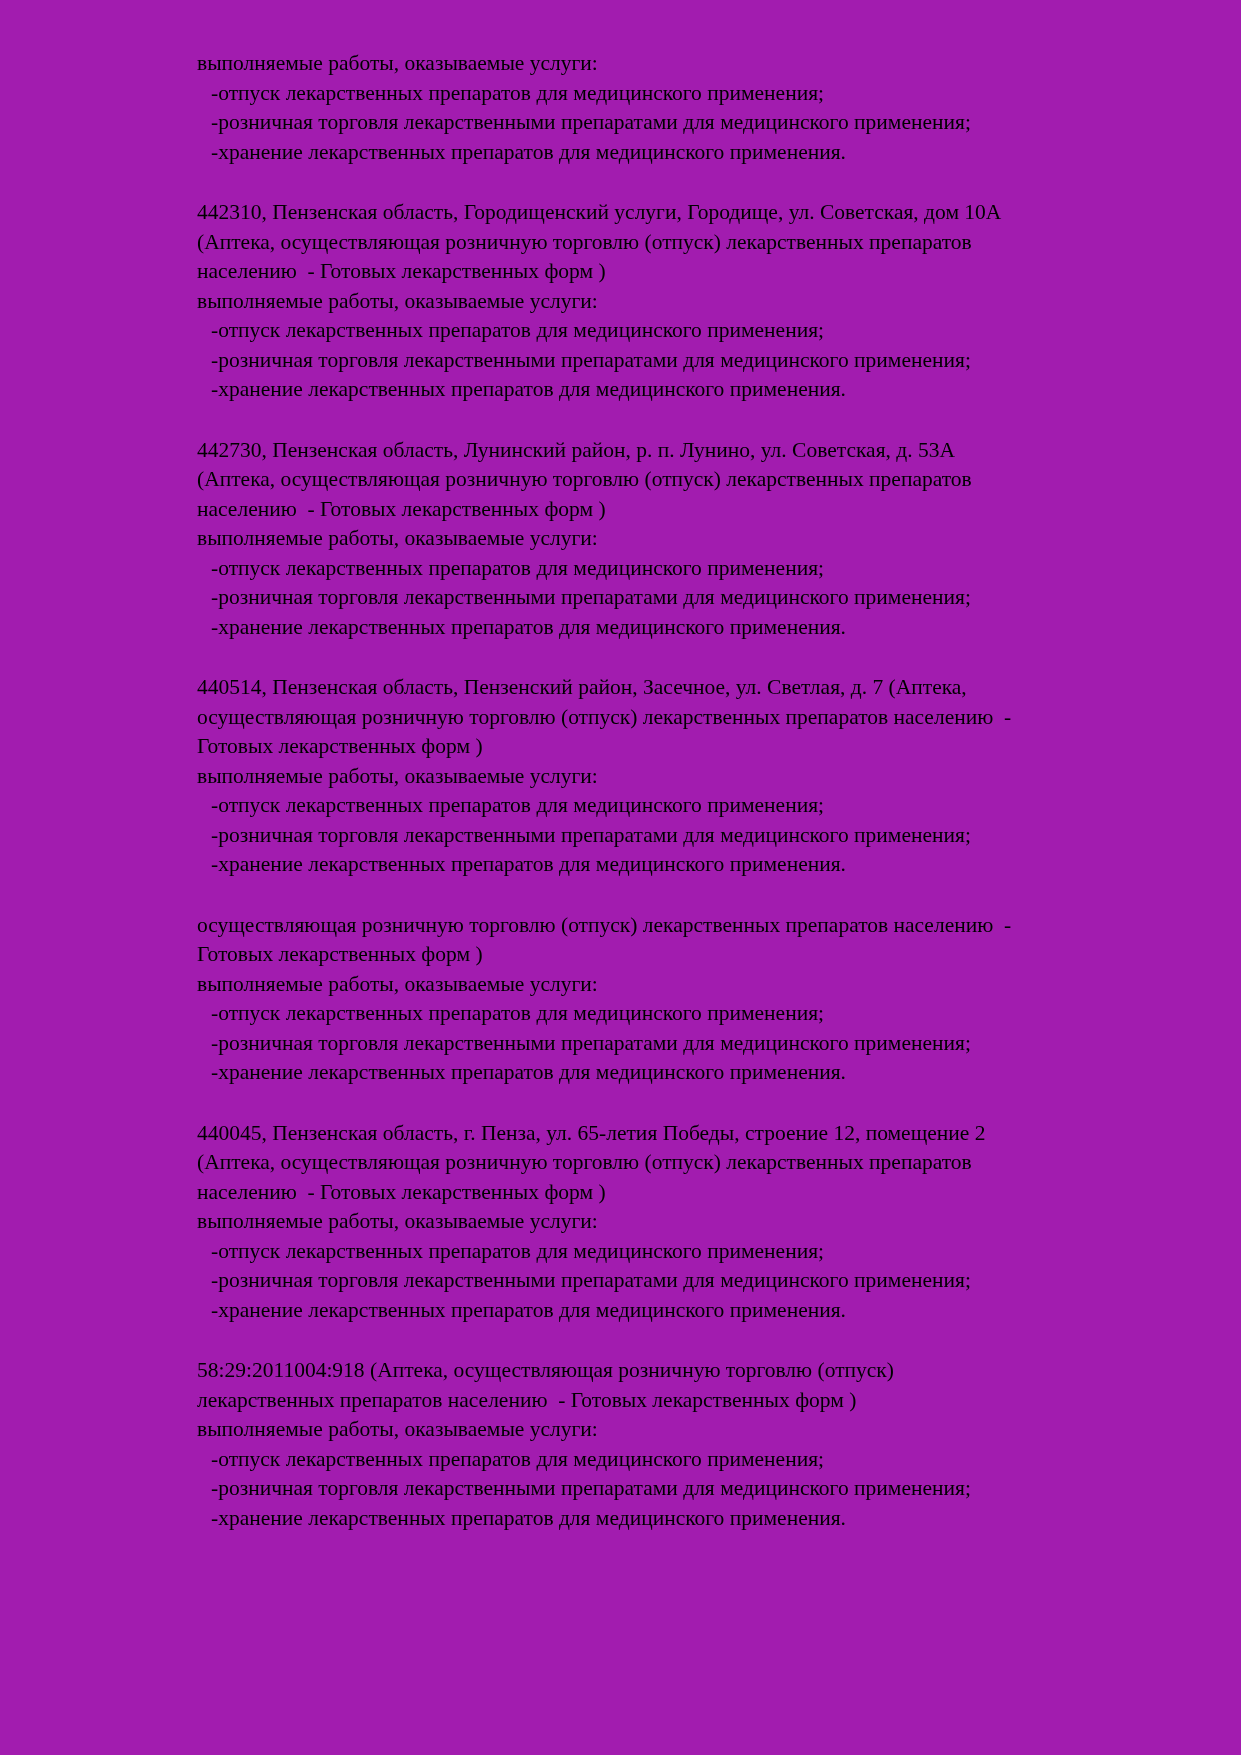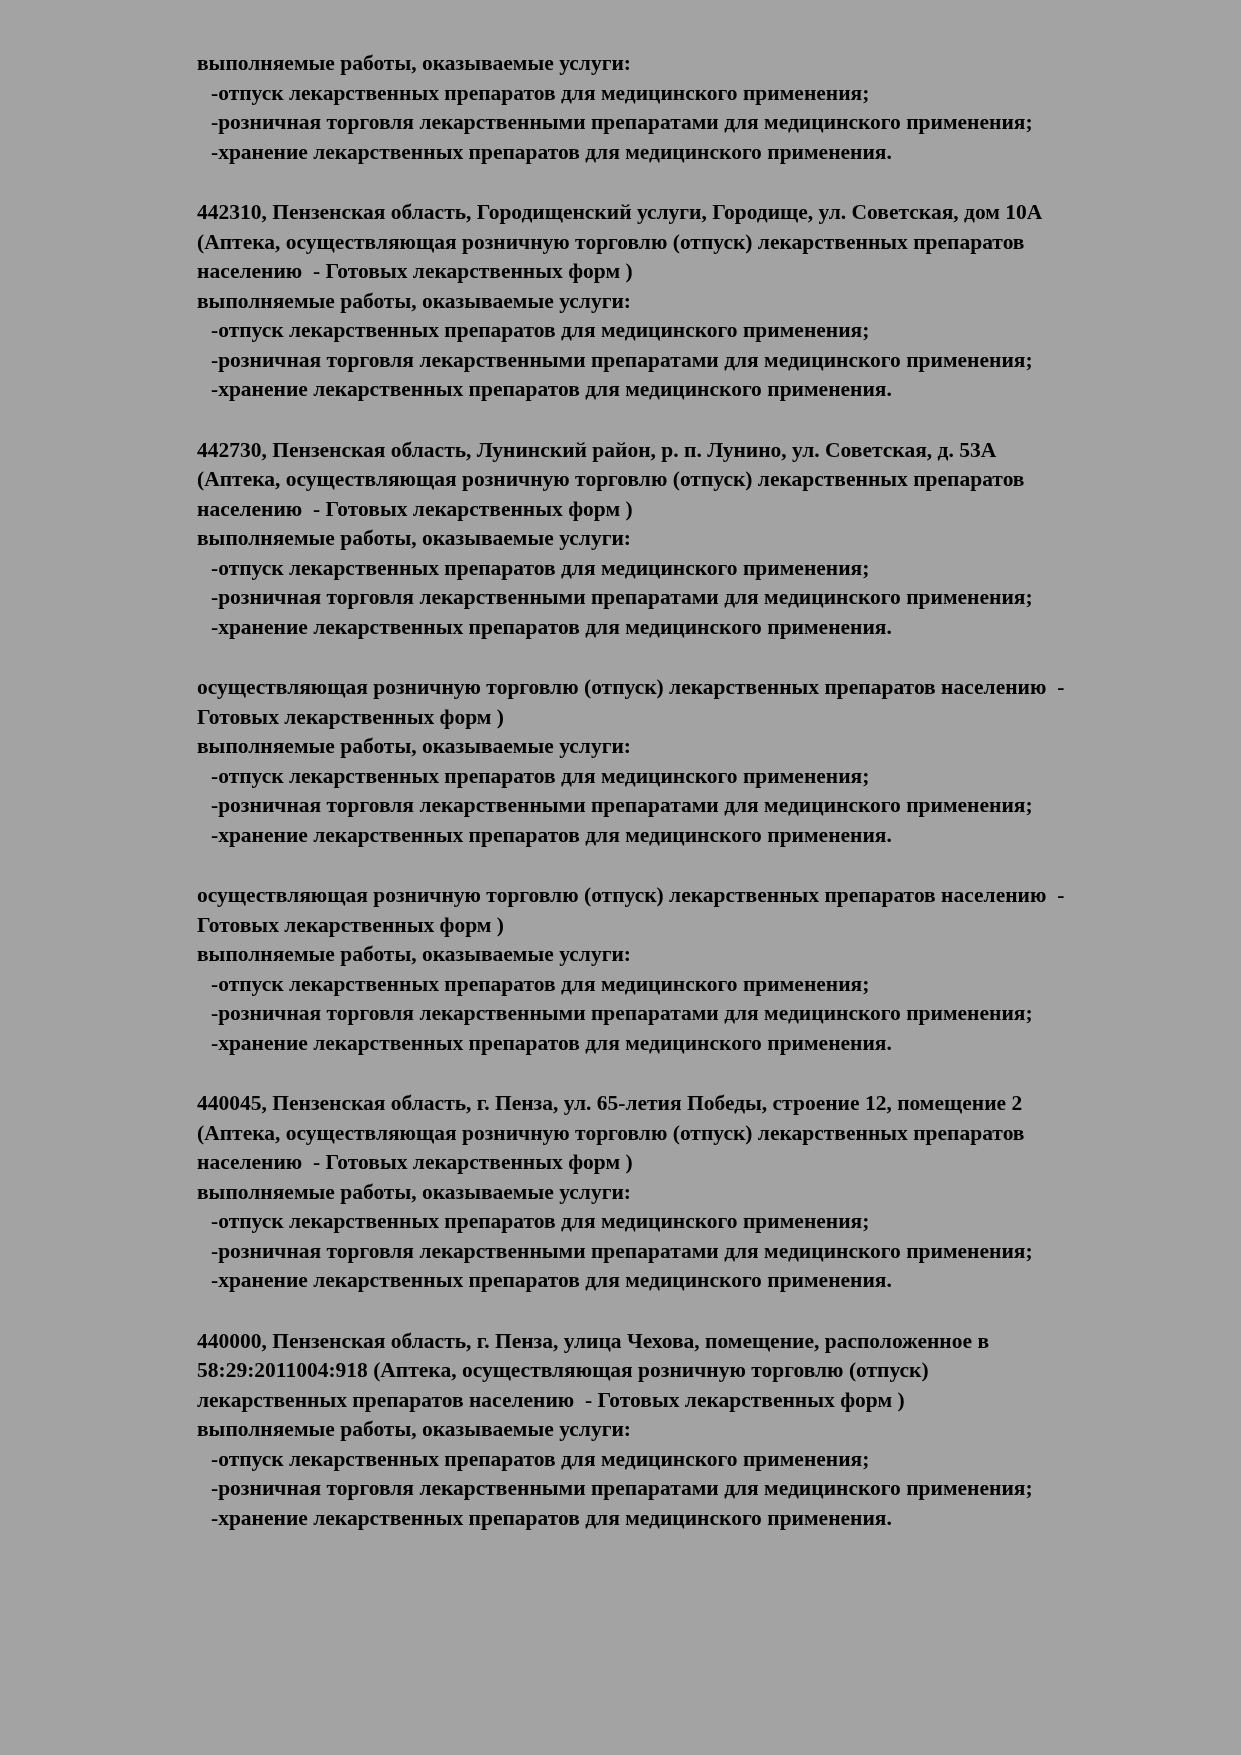--- a/index.html
+++ b/index.html
@@ -14,22 +14,21 @@
     font-family: "Liberation Serif", serif;
     font-size: 21.5px;
     line-height: 29.5px;
     overflow: hidden;
   }
   .page {
     box-sizing: border-box;
     width: 1241px;
     height: 1755px;
     padding: 49px 30px 40px 197px;
-    background: #a3a3a3;
-    font-weight: bold;
+    background: #a21caf;
   }
   .block {
     margin: 0 0 31px 0;
   }
   .block:last-child {
     margin-bottom: 0;
   }
   .line {
     white-space: pre;
   }
@@ -63,20 +62,21 @@
     <div class="line">442730, Пензенская область, Лунинский район, р. п. Лунино, ул. Советская, д. 53А</div>
     <div class="line">(Аптека, осуществляющая розничную торговлю (отпуск) лекарственных препаратов</div>
     <div class="line">населению  - Готовых лекарственных форм )</div>
     <div class="line">выполняемые работы, оказываемые услуги:</div>
     <div class="line indent">-отпуск лекарственных препаратов для медицинского применения;</div>
     <div class="line indent">-розничная торговля лекарственными препаратами для медицинского применения;</div>
     <div class="line indent">-хранение лекарственных препаратов для медицинского применения.</div>
   </section>
 
   <section class="block">
+    <div class="line">440514, Пензенская область, Пензенский район, Засечное, ул. Светлая, д. 7 (Аптека,</div>
     <div class="line">осуществляющая розничную торговлю (отпуск) лекарственных препаратов населению  -</div>
     <div class="line">Готовых лекарственных форм )</div>
     <div class="line">выполняемые работы, оказываемые услуги:</div>
     <div class="line indent">-отпуск лекарственных препаратов для медицинского применения;</div>
     <div class="line indent">-розничная торговля лекарственными препаратами для медицинского применения;</div>
     <div class="line indent">-хранение лекарственных препаратов для медицинского применения.</div>
   </section>
 
   <section class="block">
     <div class="line">осуществляющая розничную торговлю (отпуск) лекарственных препаратов населению  -</div>
@@ -91,21 +91,20 @@
     <div class="line">440045, Пензенская область, г. Пенза, ул. 65-летия Победы, строение 12, помещение 2</div>
     <div class="line">(Аптека, осуществляющая розничную торговлю (отпуск) лекарственных препаратов</div>
     <div class="line">населению  - Готовых лекарственных форм )</div>
     <div class="line">выполняемые работы, оказываемые услуги:</div>
     <div class="line indent">-отпуск лекарственных препаратов для медицинского применения;</div>
     <div class="line indent">-розничная торговля лекарственными препаратами для медицинского применения;</div>
     <div class="line indent">-хранение лекарственных препаратов для медицинского применения.</div>
   </section>
 
   <section class="block">
-    <div class="line">440000, Пензенская область, г. Пенза, улица Чехова, помещение, расположенное в</div>
     <div class="line">58:29:2011004:918 (Аптека, осуществляющая розничную торговлю (отпуск)</div>
     <div class="line">лекарственных препаратов населению  - Готовых лекарственных форм )</div>
     <div class="line">выполняемые работы, оказываемые услуги:</div>
     <div class="line indent">-отпуск лекарственных препаратов для медицинского применения;</div>
     <div class="line indent">-розничная торговля лекарственными препаратами для медицинского применения;</div>
     <div class="line indent">-хранение лекарственных препаратов для медицинского применения.</div>
   </section>
 
 </div>
 

